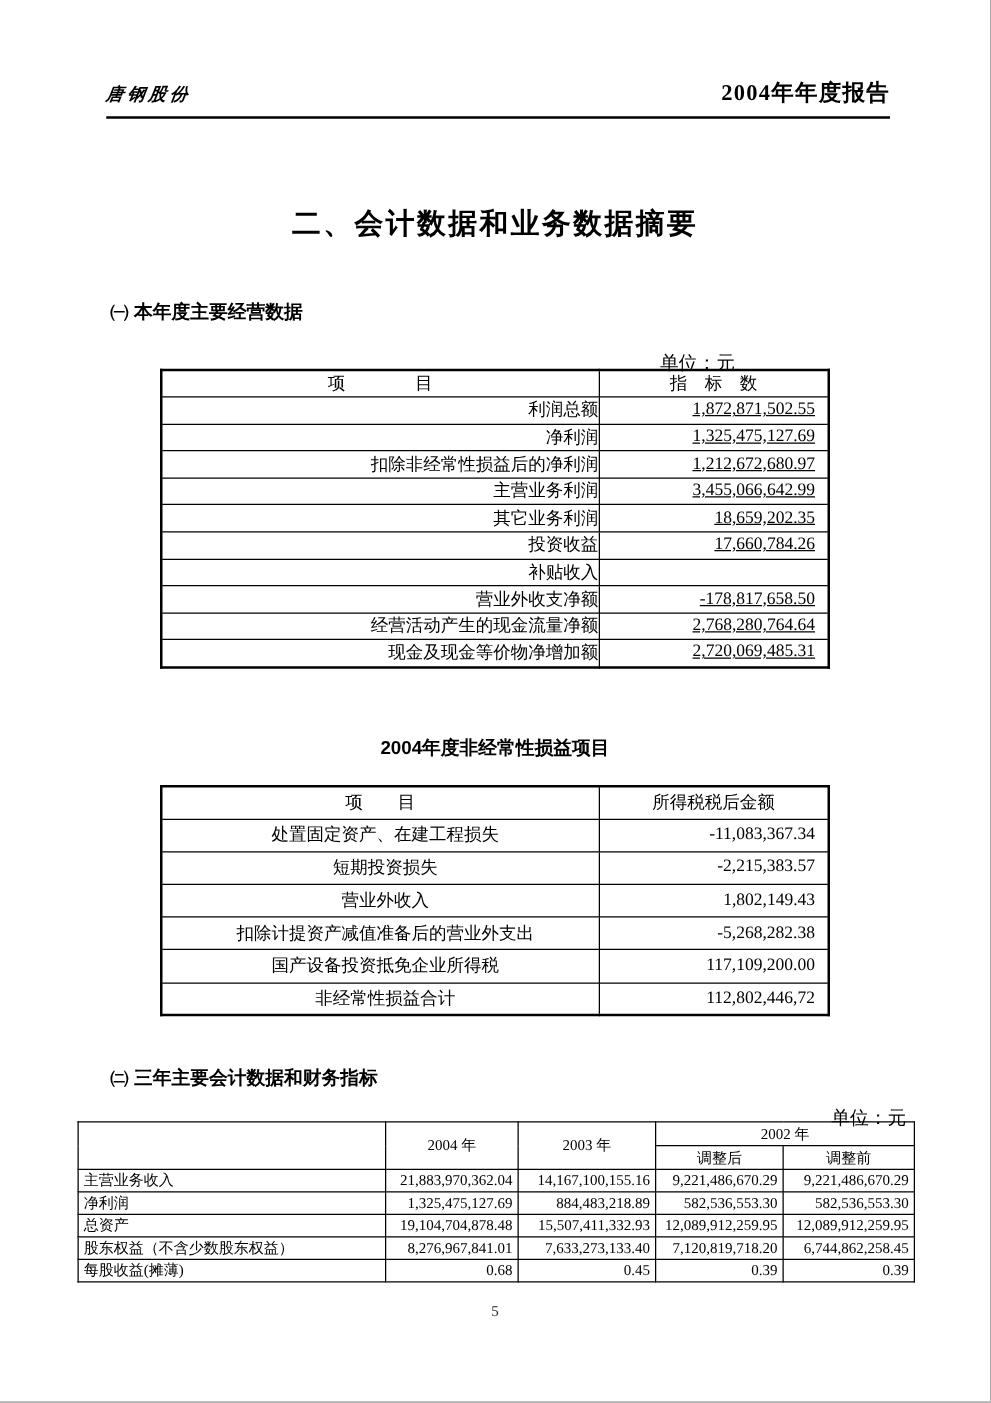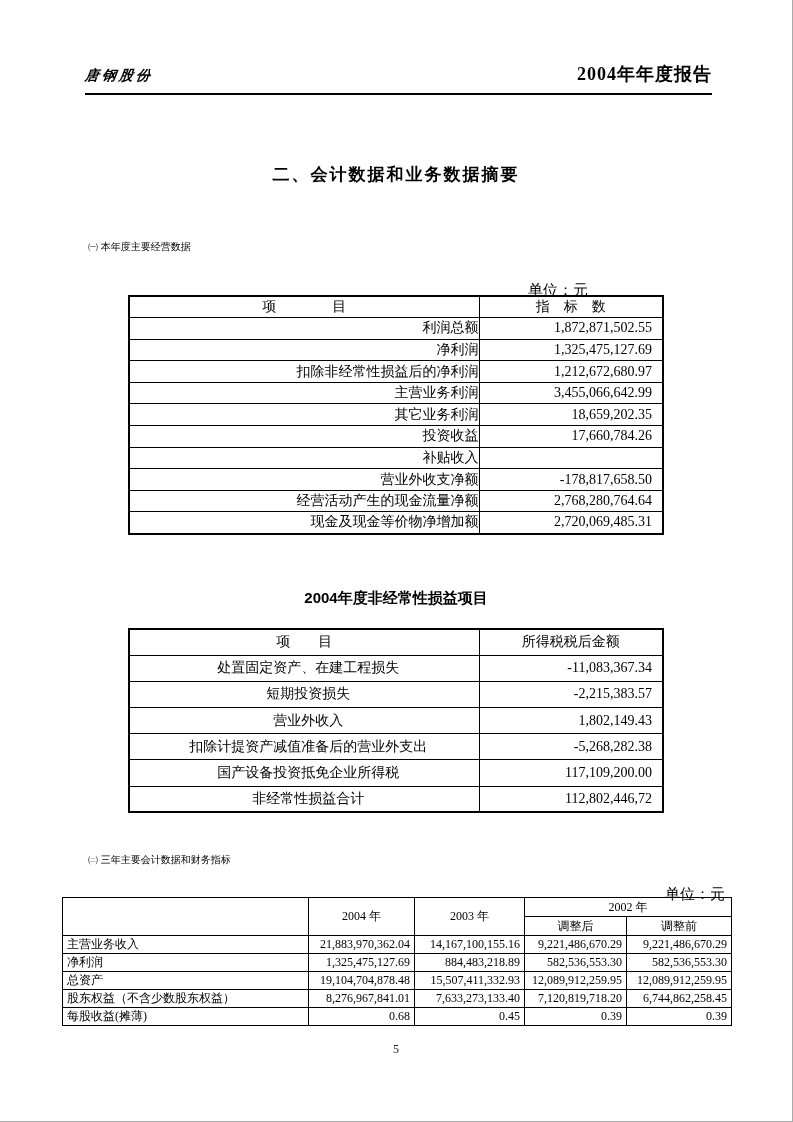--- a/index.html
+++ b/index.html
@@ -18,42 +18,42 @@
   
   .hdr { position:absolute; top:62px; left:85px; width:627px;
          display:flex; justify-content:space-between; align-items:baseline; }
   .logo { font-style:italic; font-size:14px; letter-spacing:3px;
           transform:skewX(-8deg); font-weight:bold; }
   .hdr-right { font-size:18px; font-weight:bold; letter-spacing:1px; }
   .hdr-rule { position:absolute; top:93px; left:85px; width:627px;
               border-top:2px solid #000; }
   
   .title { position:absolute; top:163px; left:0; width:100%;
-           text-align:center; font-size:17px; font-weight:bold;
+           text-align:center; font-size:23px; font-weight:bold;
            font-family:"Liberation Sans","DejaVu Sans",sans-serif;
            letter-spacing:2px; }
   
-  .sec-head { position:absolute; font-size:10px; font-weight:normal;
+  .sec-head { position:absolute; font-size:15px; font-weight:bold;
               font-family:"Liberation Sans","DejaVu Sans",sans-serif; }
   .sec1-head { top:240px; left:88px; }
   .sec2-head { top:853px; left:88px; }
   
   .unit { position:absolute; font-size:15px;margin-top:13px; }
   .unit1 { top:268px; left:478px; width:160px; text-align:center; }
   .unit2 { top:872px; left:540px; width:185px; text-align:right; }
   
   table { border-collapse:collapse; table-layout:fixed; position:absolute; }
   td, th { border:1px solid #000; font-weight:normal; overflow:hidden;
            white-space:nowrap; }
   
   .t1 { top:295px; left:128px; width:534px; border:2px solid #000; font-size:14px; }
   .t1 tr { height:21.6px; }
   .t1 th { text-align:center; }
   .t1 td.item { text-align:right; padding-left:8px;font-family:Liberation Serif, serif; }
-  .t1 td.val  { text-align:right; padding-right:10px; }
+  .t1 td.val  { text-align:right; padding-right:10px;text-decoration:underline; }
   
   .t2-title { position:absolute; top:589px; left:0; width:100%;
               text-align:center; font-size:15px; font-weight:bold;
               font-family:"Liberation Sans","DejaVu Sans",sans-serif; }
   
   .t2 { top:628px; left:128px; width:534px; border:2px solid #000; font-size:14px; }
   .t2 tr { height:26.2px; }
   .t2 th { text-align:center; }
   .t2 td.item { text-align:center; padding-left:8px; }
   .t2 td.val  { text-align:right; padding-right:10px; }

